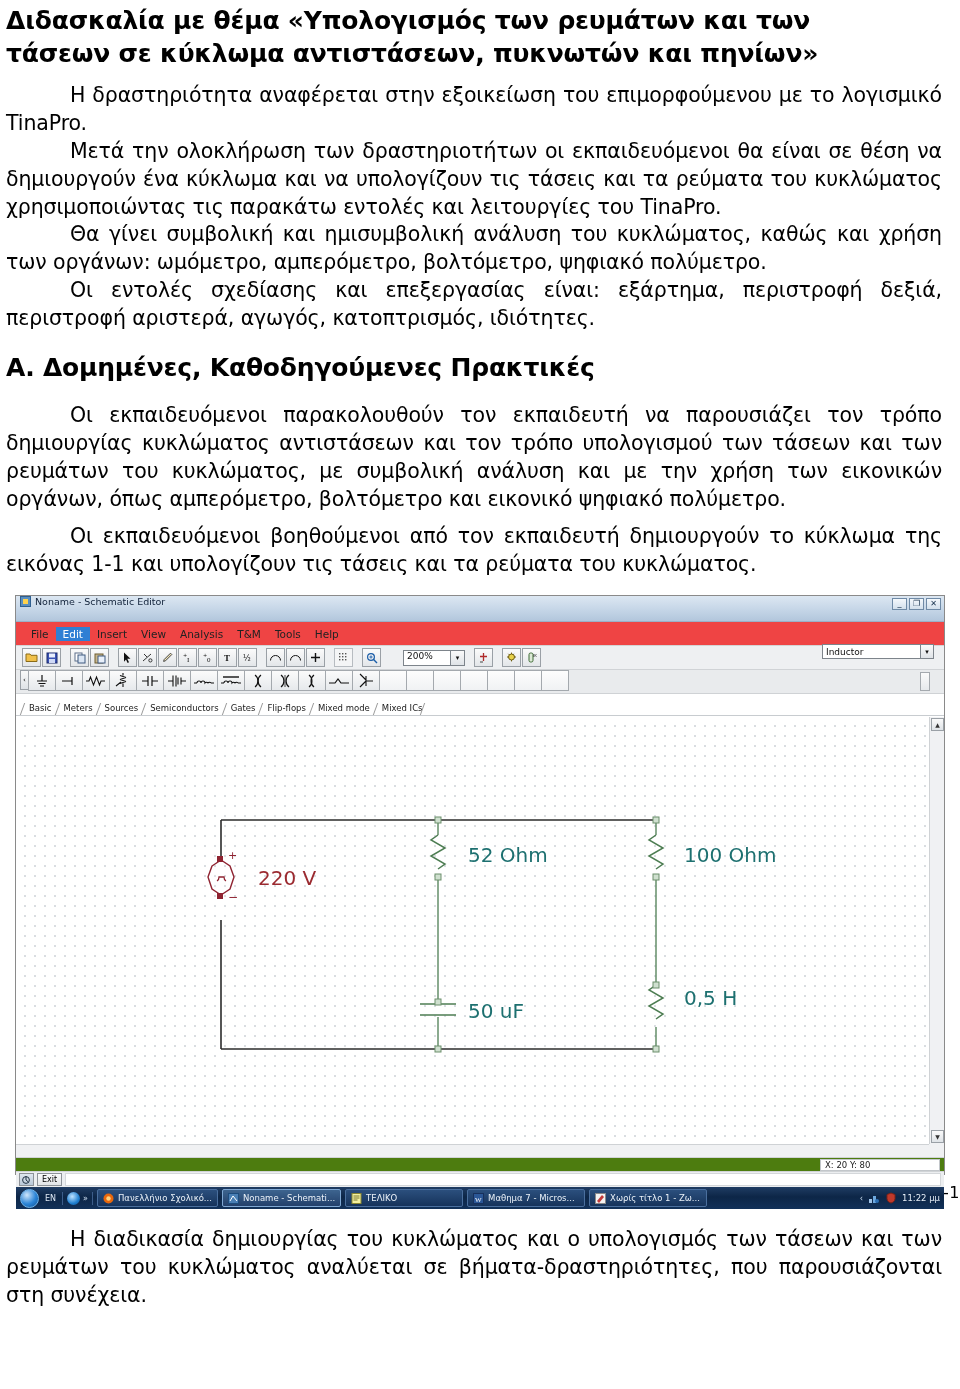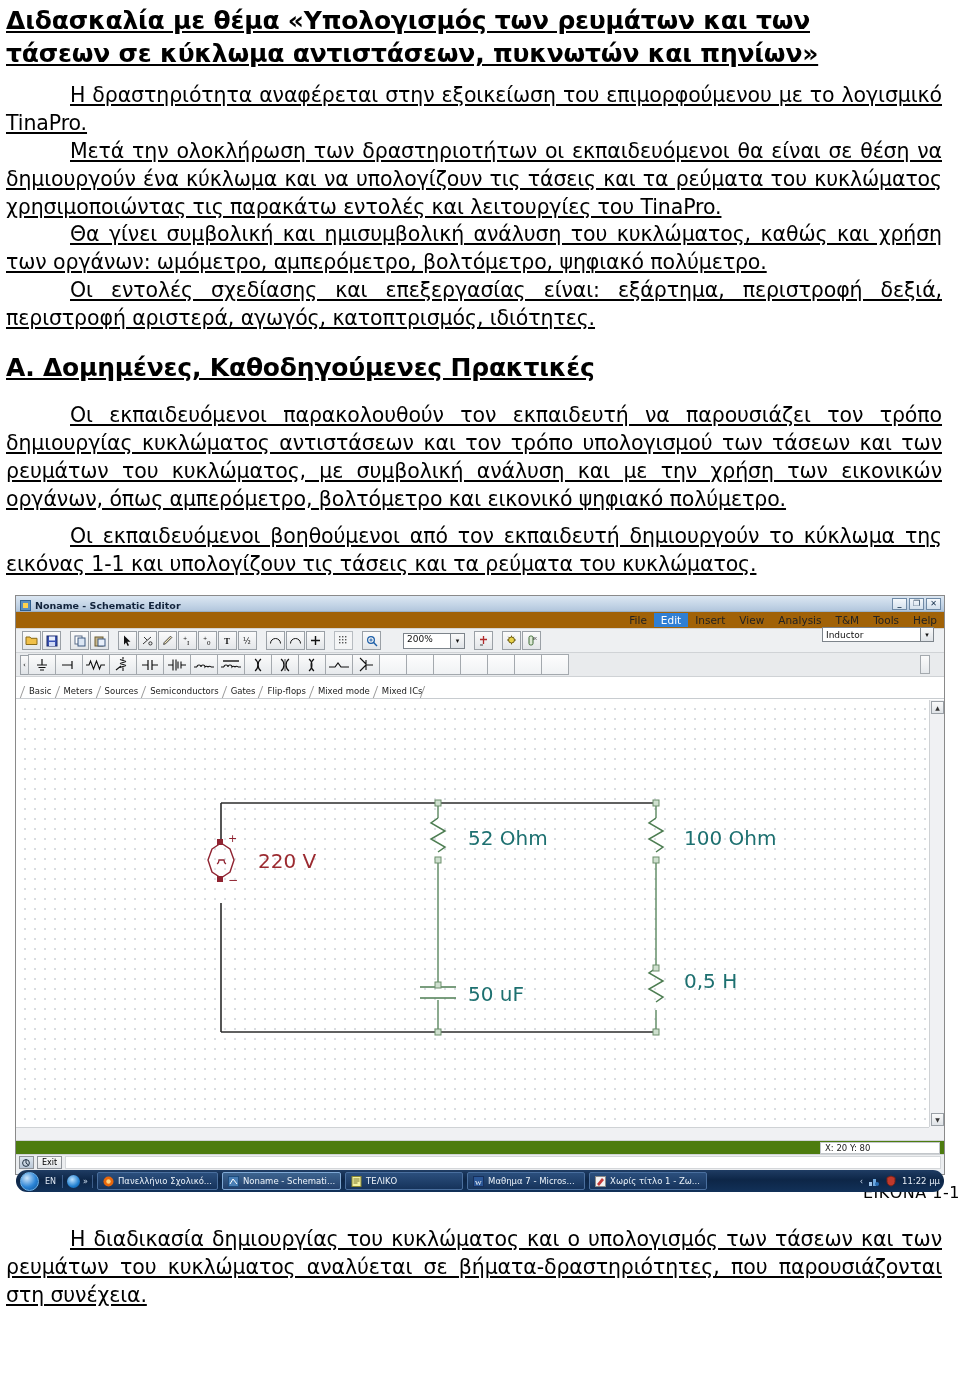--- a/index.html
+++ b/index.html
@@ -9,21 +9,21 @@
     height: 1389px;
     background: #ffffff;
     font-family: "DejaVu Sans", "Liberation Sans", sans-serif;
     color: #000000;
     overflow: hidden;
   }
 
   .page { position: relative; width: 960px; height: 1389px; }
 
   
-  .doc { padding: 4px 18px 0 6px; text-decoration: underline; }
+  .doc { padding: 4px 18px 0 6px; }
 
   .doc-title {
     font-weight: bold;
     font-size: 25px;
     line-height: 1.32;
     text-align: justify;
     margin: 0 0 2px 0;
     letter-spacing: -0.2px;
   }
   .doc-title .l2 { display:block; }
@@ -52,30 +52,29 @@
     position: relative;
     margin: 16px auto 0 auto;
     width: 930px;
     height: 580px;
     border: 1px solid #8a8a8a;
     background: #e9eef4;
     font-family: "DejaVu Sans", "Liberation Sans", sans-serif;
   }
 
   .titlebar {
-    height: 16px;
+    height: 26px;
     background: linear-gradient(to bottom,#dce7f2,#c3d4e6 60%,#b2c6dc);
     border-bottom: 1px solid #9bb0c7;
     display: flex;
-    align-items: flex-end;
+    align-items: flex-start;
     padding: 0 2px 0 4px;
     font-size: 9px;
     color: #11223a;
     position: relative;
-    font-weight: bold;
   }
   .titlebar .t-icon {
     width: 11px; height: 11px; margin-right: 4px;
     background: #5a8fc0;
     border: 1px solid #2f5f8f;
     position: relative; flex: 0 0 auto;
   }
   .titlebar .t-icon::after {
     content:""; position:absolute; left:2px; top:2px; width:5px; height:5px;
     background:#ffd34d;
@@ -84,28 +83,27 @@
   .win-btns { position:absolute; right: 3px; top: 2px; display:flex; gap:2px; }
   .win-btns span {
     width: 15px; height: 12px;
     border: 1px solid #6f8aa6;
     background: linear-gradient(to bottom,#f4f8fc,#d3e0ec);
     font-size: 8px; line-height: 10px; text-align:center; color:#17324d;
     display:block;
   }
 
   .menubar {
-    height: 17px;
-    background: #a16207;
+    height: 24px;
+    background: #ef4444;
     border-bottom: 1px solid #d4d4d4;
     display: flex; align-items: center;
     padding-left: 8px;
     font-size: 10.5px;
     color: #222;
-    justify-content: flex-end;
   }
   .menubar .mi { padding: 1px 7px; white-space: nowrap; }
   .menubar .mi.active { background: #2f7fd4; color:#fff; }
 
   .toolbar {
     height: 24px;
     background: #eef0f2;
     border-bottom: 1px solid #d0d3d6;
     display:flex; align-items:center; gap:1px; padding-left:6px;
   }
@@ -134,21 +132,21 @@
     position:absolute; right:0; top:0; bottom:0; width:14px;
     border-left:1px solid #7d848b;
     background: linear-gradient(to bottom,#fafafa,#dfe3e7);
     display:flex; align-items:center; justify-content:center; font-size:7px;
   }
 
   .comp-toolbar {
     height: 24px;
     background: #e9ebed;
     border-bottom: 1px solid #cfd2d5;
-    display:flex; align-items:center; padding-left:4px;
+    display:flex; padding-left:4px;
     position: relative;
   }
   .cscroll {
     width: 9px; height: 20px; border:1px solid #9aa0a6;
     background: linear-gradient(to bottom,#fafafa,#dfe3e7);
     display:flex;align-items:center;justify-content:center;font-size:7px;
   }
   .cbtn {
     width: 28px; height: 21px;
     border: 1px solid #a4a9ae;
@@ -256,21 +254,20 @@
     font-size:8px;padding:0 4px;line-height:11px;
   }
   .exit-rest { flex:1; height:13px; border:1px solid #d4d7da; background:#fff; margin-right:3px;}
 
   
   .taskbar {
     height: 22px;
     background: linear-gradient(to bottom,#1f3c63,#0d2647 45%,#123159);
     display:flex; align-items:center; padding: 0 4px; gap:4px;
     position: relative;
-    border-radius: 11px;
   }
   .startorb {
     width:19px;height:19px;border-radius:50%;
     background: radial-gradient(circle at 35% 30%, #cfe6fb, #2b84d6 55%, #0d4f92);
     border:1px solid #6fb4ea; flex:0 0 auto;
   }
   .lang { color:#dfe9f5; font-size:8px; padding:0 2px; }
   .qlaunch {
     display:flex; align-items:center; gap:3px; padding:0 4px;
     border-left:1px solid #3c5d8a; border-right:1px solid #3c5d8a;

